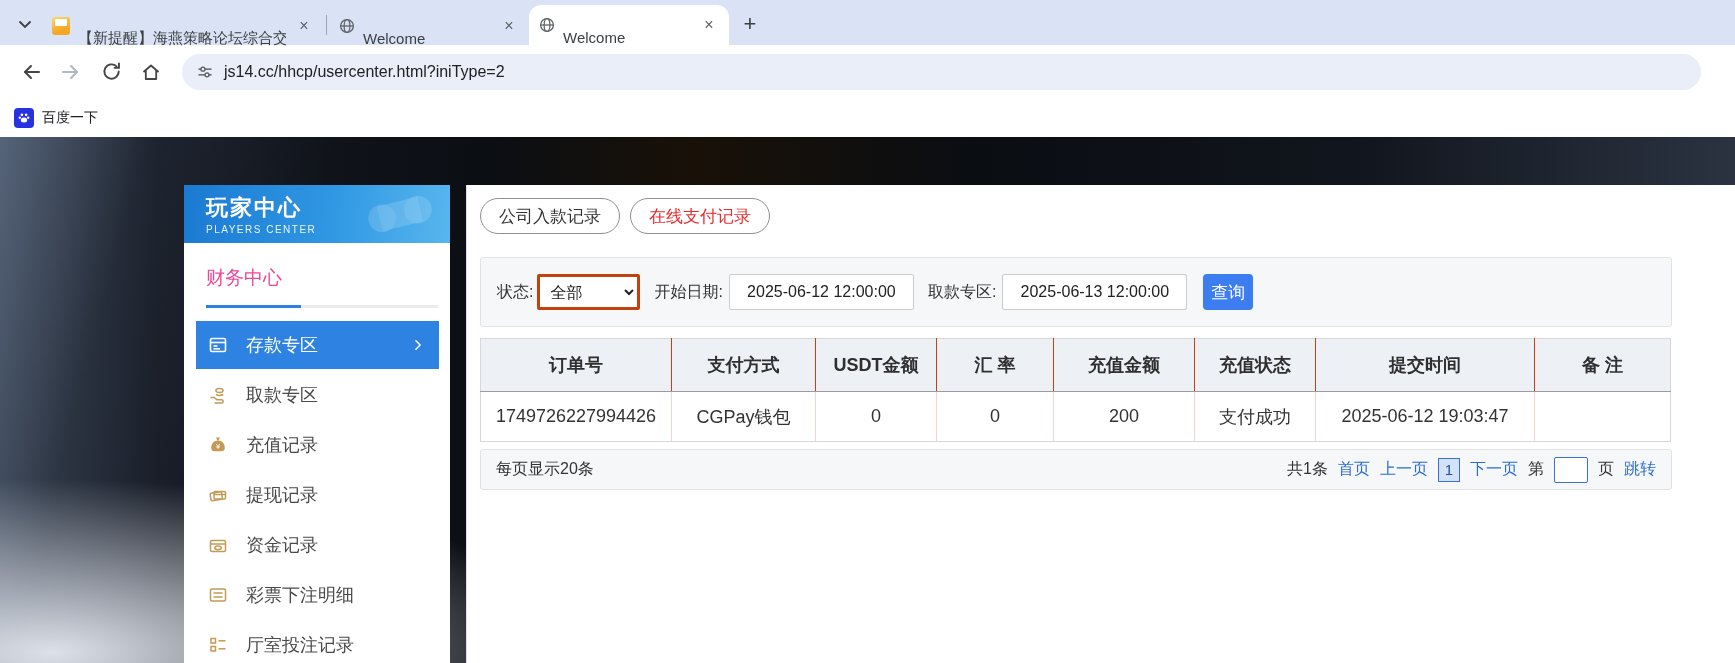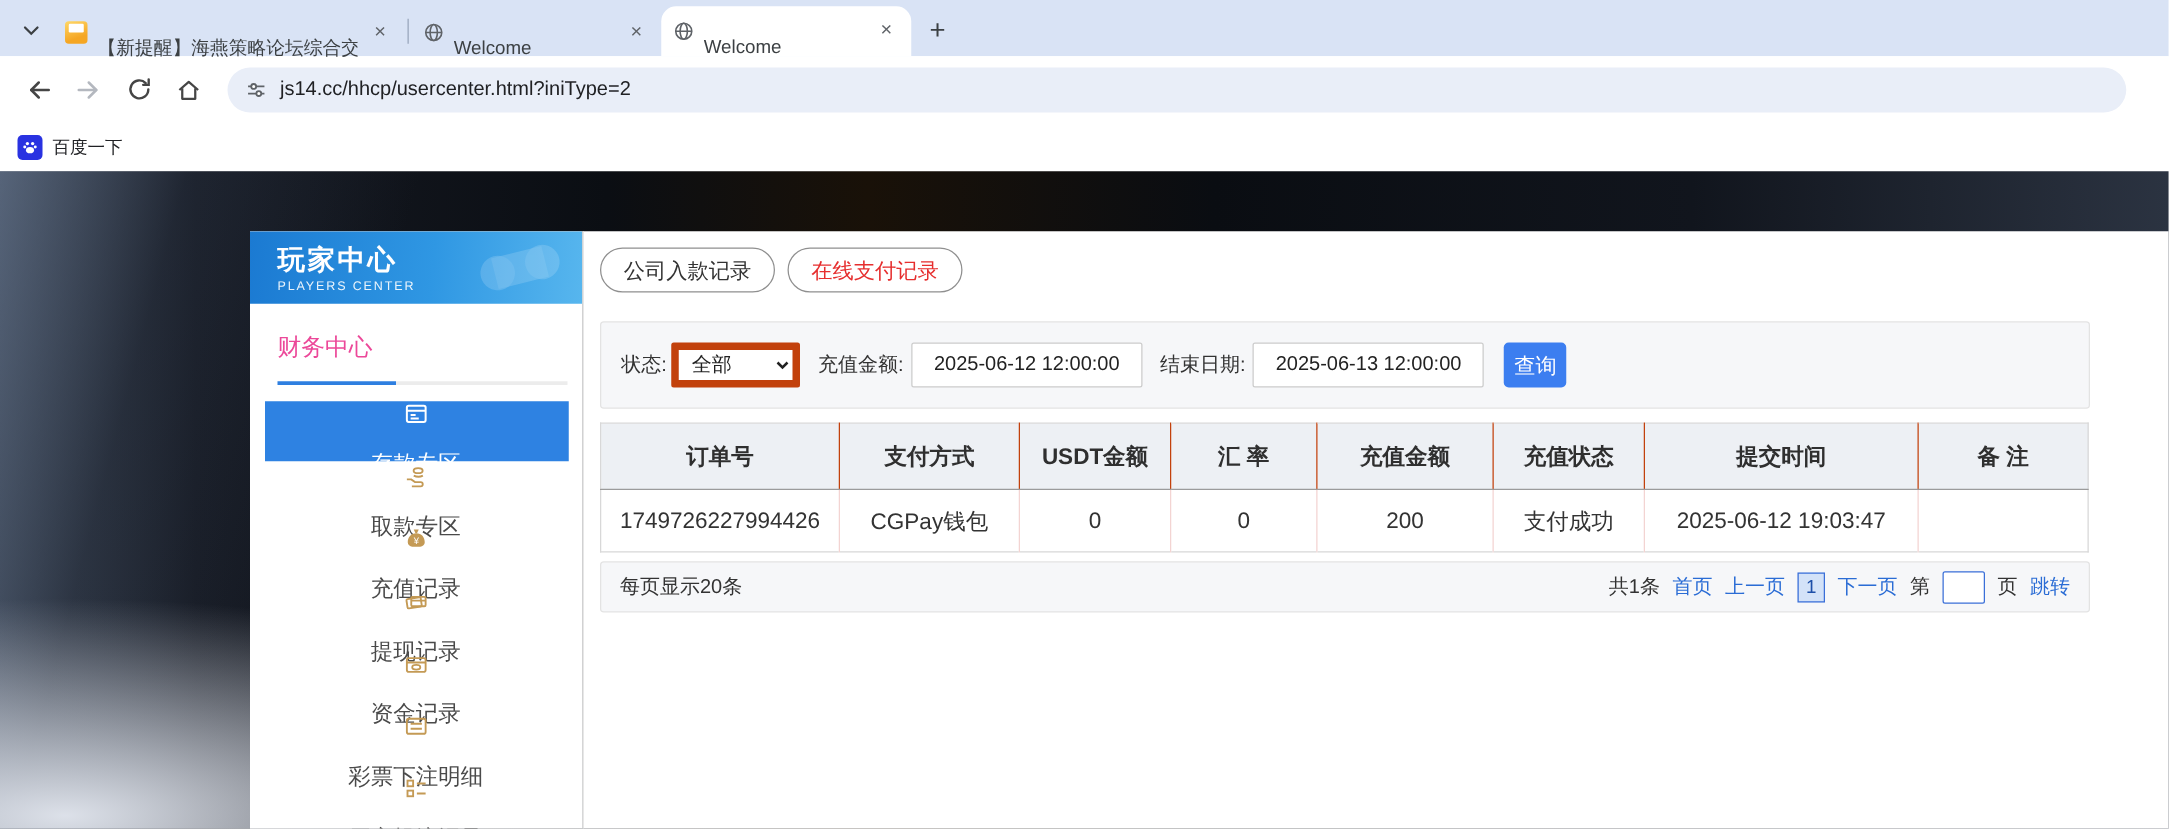--- a/index.html
+++ b/index.html
@@ -30,43 +30,43 @@
 
   
   .page { position:relative; width:1735px; height:526px;
     background:
       radial-gradient(55% 60% at 3% 98%, rgba(230,234,242,0.95) 0%, rgba(230,234,242,0) 55%),
       linear-gradient(105deg, rgba(130,150,180,0.45) 0%, rgba(60,72,92,0.25) 8%, rgba(0,0,0,0) 18%),
       linear-gradient(90deg, #323b49 0%, #151922 9%, #0b0e13 28%, #191108 40%, #0a0d12 56%, #11151d 78%, #2b3341 100%);
   }
 
   
-  .sidebar { position:absolute; left:200px; top:48px; width:266px; height:478px; background:#fff; overflow:hidden; }
+  .sidebar { position:absolute; left:184px; top:48px; width:266px; height:478px; background:#fff; overflow:hidden; }
   .sb-head { height:58px; background:linear-gradient(95deg,#1b7ad2 0%,#2f97e3 55%,#57b6ee 100%); color:#fff; padding:8px 0 0 22px; position:relative; overflow:hidden; }
   .sb-title { font-size:22px; font-weight:bold; letter-spacing:2px; }
   .sb-sub { font-size:10px; letter-spacing:1.5px; opacity:.9; margin-top:1px; }
   .sb-gamepad { position:absolute; right:10px; top:6px; opacity:.28; transform:rotate(-14deg); }
   .sb-section { font-size:19px; color:#ec4899; padding:22px 0 0 22px; }
   .sb-divider { height:3px; margin:14px 12px 0 22px; background:linear-gradient(to right,#2e7fe0 0 95px,#ececec 95px 100%); }
   .sb-menu { list-style:none; margin:13px 11px 0 12px; }
-  .sb-item { height:48px; margin-bottom:2px; display:flex; align-items:center; padding:0 14px 0 12px; gap:18px; font-size:18px; color:#4a4a4a; cursor:pointer;flex-direction:column; }
+  .sb-item { height:48px; margin-bottom:2px; display:flex; align-items:center; padding:0 14px 0 12px; gap:18px; font-size:18px; color:#4a4a4a; cursor:pointer; }
   .sb-item .lbl { flex:1; }
   .sb-item.active { background:#2e82e2; color:#fff; }
 
   
   .main { position:absolute; left:466px; top:48px; right:0; bottom:0; background:#fff; border-left:1px solid #dfdfdf; }
   .content { margin-left:13px; width:1192px; }
 
   .rec-tabs { display:flex; gap:10px; margin-top:13px; }
   .pill { height:36px; padding:0 18px; display:flex; align-items:center; border:1px solid #8f8f8f; border-radius:18px; font-size:17px; color:#333; background:#fff; cursor:pointer; }
   .pill.active { color:#e62e2e; }
 
   .filterbox { margin-top:23px; height:70px; background:#f6f7f9; border:1px solid #e3e3e3; border-radius:3px; display:flex; align-items:center; padding:0 16px; }
   .f-label { font-size:16px; color:#333; }
-  .f-select { width:103px; height:36px; margin-left:4px; border:6px solid #c2410c; border-radius:2px; font-size:16px; color:#222; background:#fff; padding:0 6px; font-family:inherit; }
+  .f-select { width:103px; height:36px; margin-left:4px; border:3px solid #c2410c; border-radius:2px; font-size:16px; color:#222; background:#fff; padding:0 6px; font-family:inherit; }
   .f-input { width:185px; height:36px; margin-left:6px; border:1px solid #ccc; border-radius:2px; font-size:16px; color:#222; text-align:center; font-family:inherit; }
   .ml16 { margin-left:14px; }
   .btn-query { width:50px; height:36px; margin-left:16px; background:#3c7ef0; color:#fff; border:none; border-radius:4px; font-size:17px; cursor:pointer; font-family:inherit; }
 
   table.rec { margin-top:11px; width:1190px; border-collapse:collapse; table-layout:fixed; border:1px solid #d8d8d8; }
   table.rec th { height:53px; background:#edf0f4; font-size:18px; font-weight:bold; color:#2f2f2f; border-right:1px solid #c2410c; border-bottom:1px solid #9b9b9b; }
   table.rec td { height:50px; background:#fff; font-size:18px; color:#333; text-align:center; border-right:1px solid #f3d4d2; }
   table.rec th:last-child, table.rec td:last-child { border-right:none; }
   td.order { font-size:19px; }
 
@@ -273,23 +273,23 @@
       <div class="rec-tabs">
         <button class="pill">公司入款记录</button>
         <button class="pill active">在线支付记录</button>
       </div>
 
       <div class="filterbox">
         <span class="f-label">状态:</span>
         <select class="f-select">
           <option>全部</option>
         </select>
-        <span class="f-label ml16">充值金额:</span>
+        <span class="f-label ml16">开始日期:</span>
         <input class="f-input" value="2025-06-12 12:00:00" style="">
-        <span class="f-label ml16">结束日期:</span>
+        <span class="f-label ml16">取款专区:</span>
         <input class="f-input" value="2025-06-13 12:00:00" style="">
         <button class="btn-query">查询</button>
       </div>
 
       <table class="rec">
         <colgroup>
           <col style="width:191px">
             <col style="width:144px">
             <col style="width:121px">
             <col style="width:117px">

